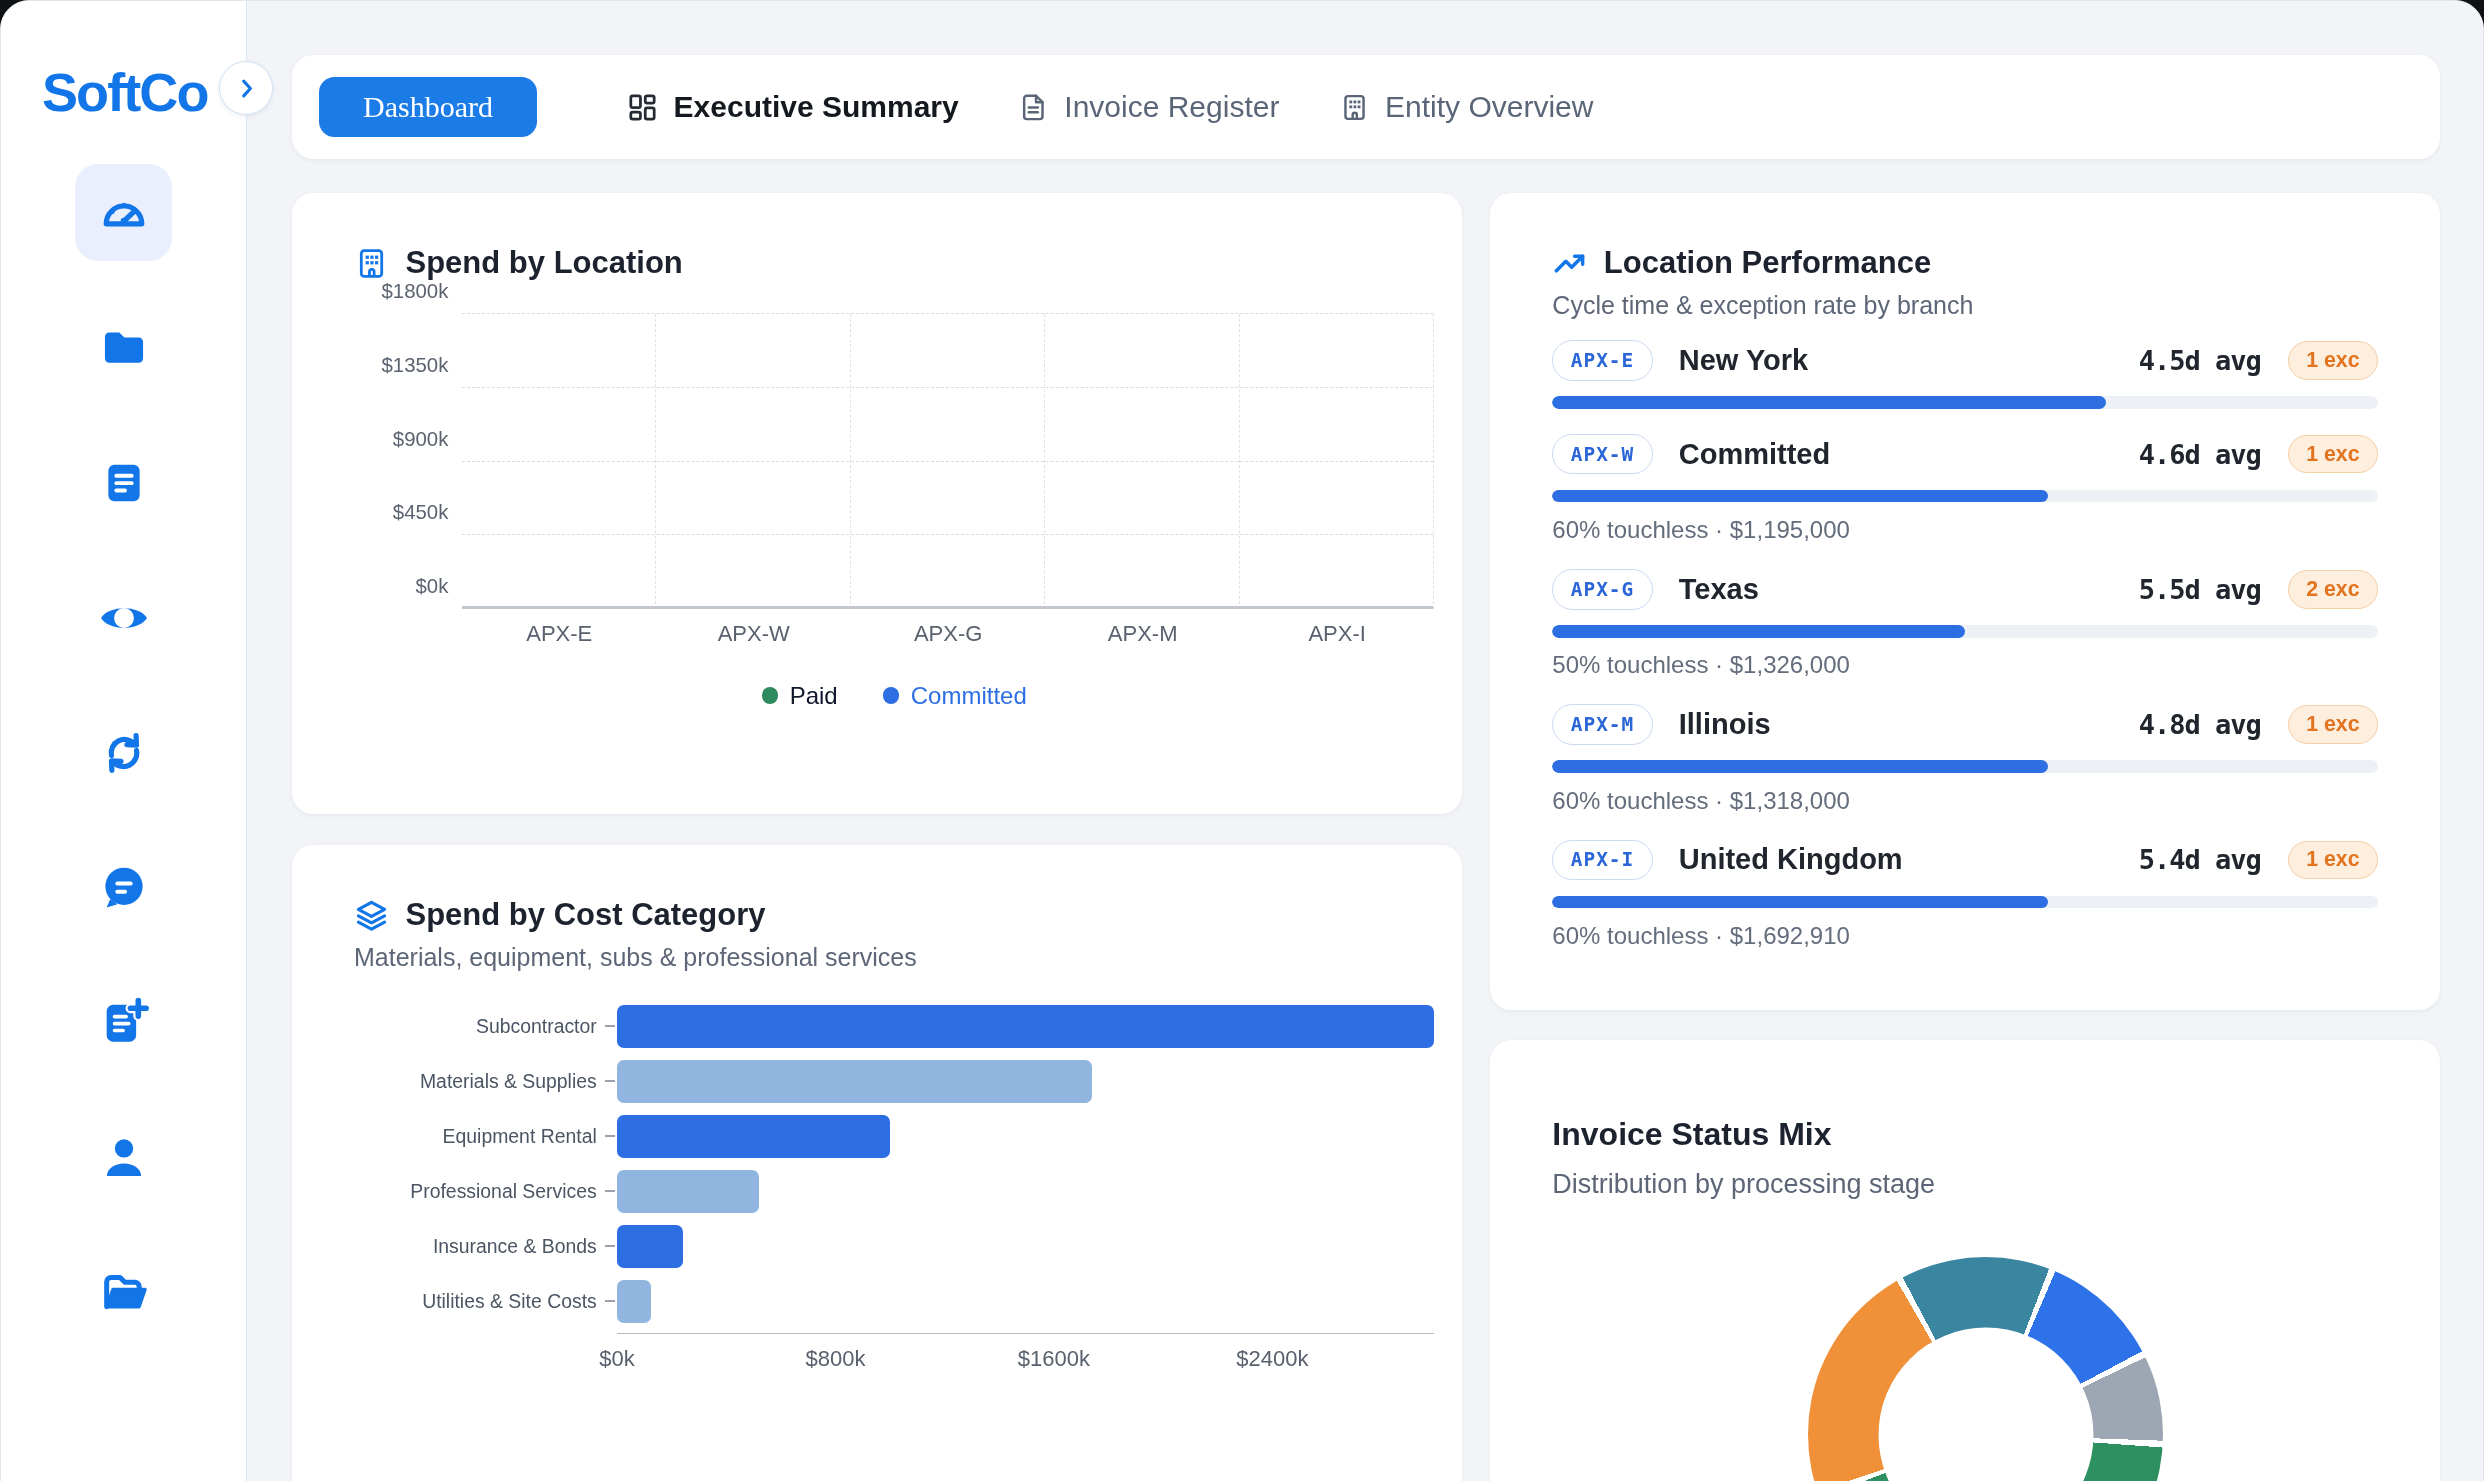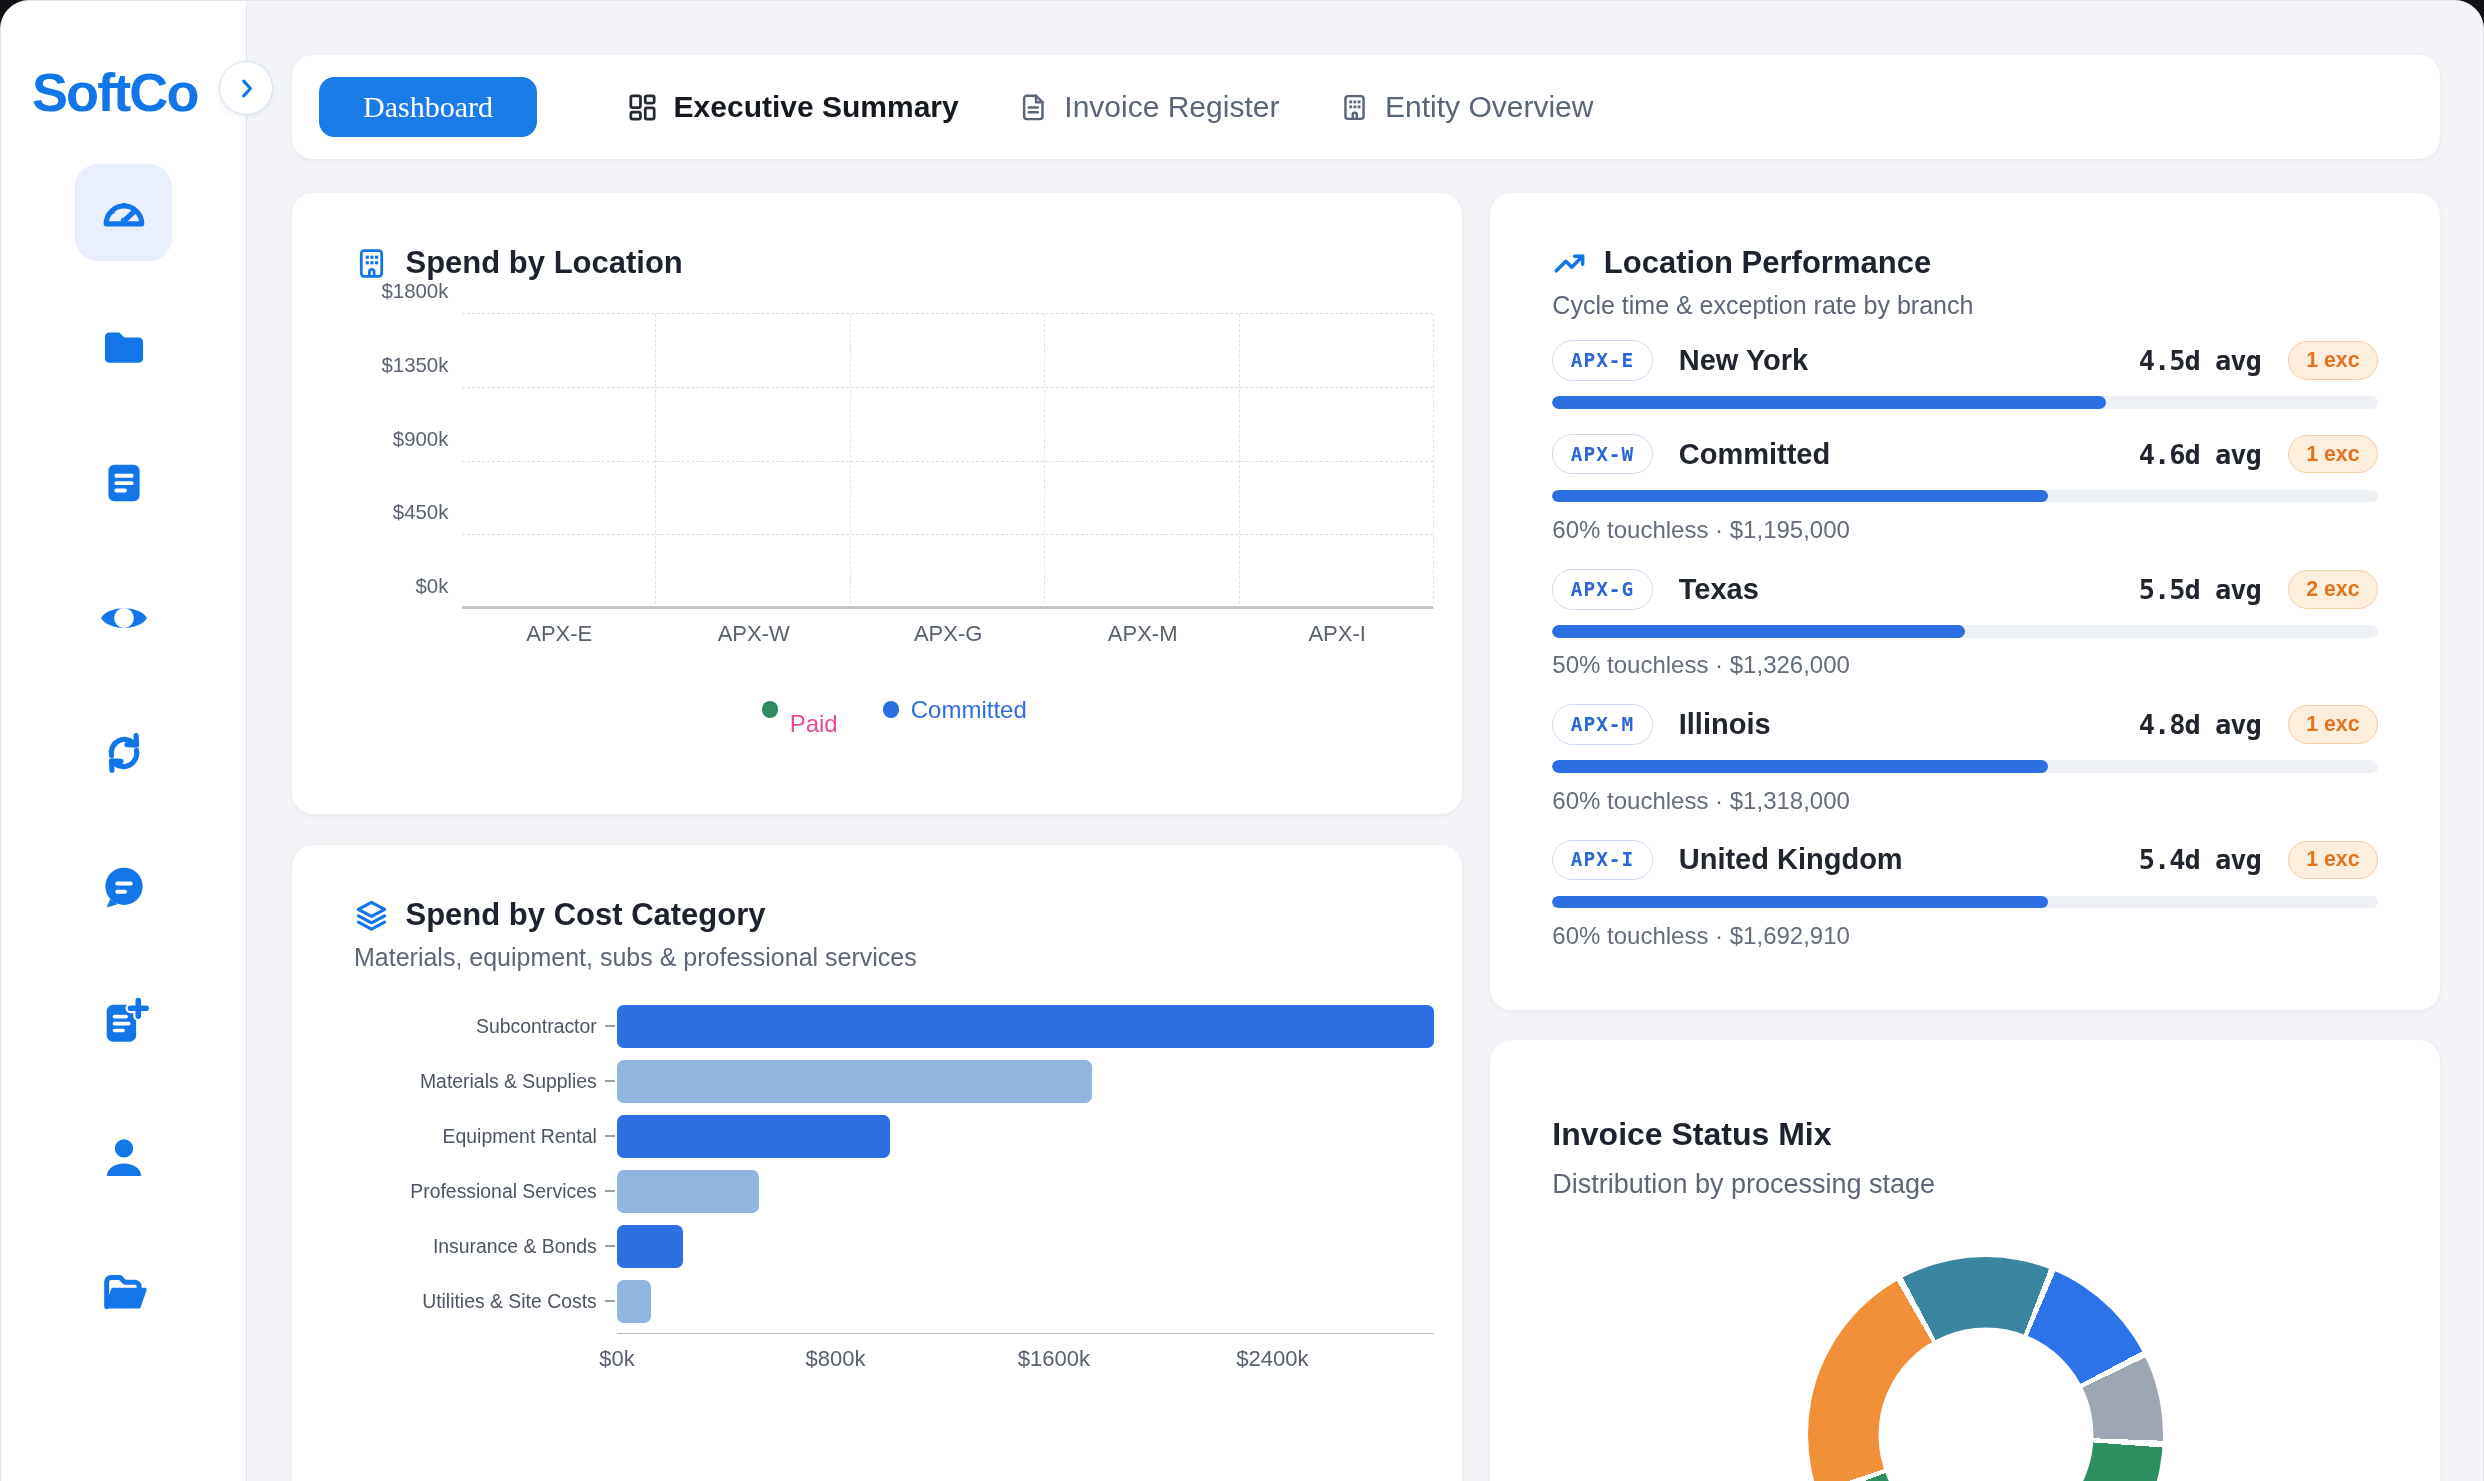--- a/index.html
+++ b/index.html
@@ -2,21 +2,21 @@
 <html><head>
 <meta charset="utf-8">
 <style>
   html,body{margin:0;padding:0;background:#101114;}
   *{box-sizing:border-box;}
   body{font-family:"Liberation Sans","DejaVu Sans",sans-serif;}
   .app{position:relative;width:2484px;height:1482px;background:#fff;border-radius:29px 29px 0 0;overflow:hidden;display:flex;border:1px solid #e2e6ec;}
 
   
   .sidebar{position:relative;width:246px;background:#fff;border-right:1.9px solid #d9e7f9;flex:0 0 246px;}
-  .logo{padding:60px 0 0 31px;font-size:54px;font-weight:800;letter-spacing:-1.9px;color:#1276e8;}
+  .logo{padding:60px 0 0 41px;font-size:54px;font-weight:800;letter-spacing:-1.9px;color:#1276e8;}
   .collapse-btn{position:absolute;right:-27px;top:60px;width:54px;height:54px;border-radius:50%;background:#fff;border:1.9px solid #cfe0f5;color:#1276e8;display:flex;align-items:center;justify-content:center;cursor:pointer;z-index:5;box-shadow:0 1.9px 5.8px rgba(30,60,120,.08);}
   .side-nav{display:flex;flex-direction:column;align-items:center;gap:38px;margin-top:41px;}
   .side-item{width:97px;height:97px;border-radius:23px;display:flex;align-items:center;justify-content:center;color:#1276e8;cursor:pointer;}
   .side-item.active{background:#e9effc;}
 
   
   .main{flex:1;background:#f2f4f7;padding:54px 43px 0 45px;overflow:hidden;}
   .card{background:#fff;border-radius:21.3px;box-shadow:0 1.9px 4.9px rgba(25,39,70,.05);}
   .topnav{height:104px;display:flex;align-items:center;padding:0 27px;margin-bottom:34px;}
   .dash-btn{background:#1b7ce8;color:#fff;font-family:"Liberation Serif","DejaVu Serif",serif;font-size:30px;padding:12.6px 44px;border:none;border-radius:15.5px;cursor:pointer;}
@@ -300,21 +300,21 @@
           <div class="sl-cats">
               <span>APX-E</span>
               <span>APX-W</span>
               <span>APX-G</span>
               <span>APX-M</span>
               <span>APX-I</span>
             </div>
           <div class="sl-legend">
               <div class="item">
                 <span class="dot" style="background: rgb(46, 139, 95);"></span>
-                <span style="color: #ec4899; margin-top: 28px;">Paid</span>
+                <span style="color: #0f172a;">Paid</span>
               </div>
               <div class="item">
                 <span class="dot" style="background: rgb(45, 111, 227);"></span>
                 <span style="color: rgb(45, 111, 227);">Committed</span>
               </div>
             </div>
         </section>
 
         <section class="card sc-card card-pad">
           <div class="card-head">

